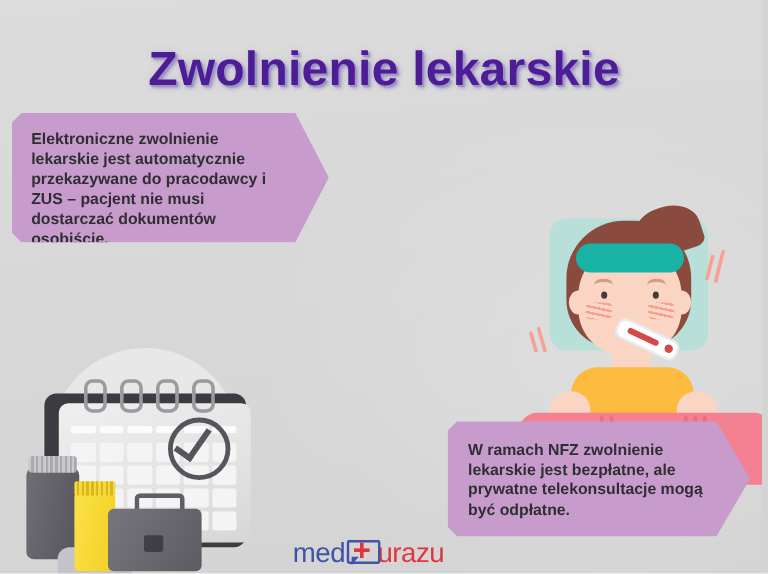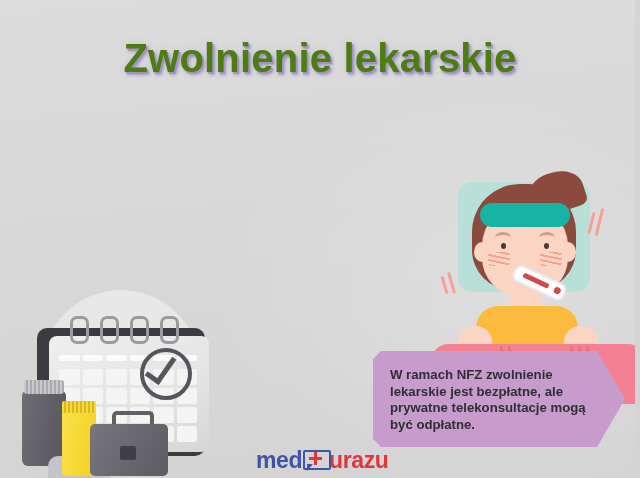--- a/index.html
+++ b/index.html
@@ -29,21 +29,21 @@
   
   .title {
     position: absolute;
     left: 0;
     right: 0;
     top: 36px;
     text-align: center;
     font-size: 40px;
     font-weight: bold;
     letter-spacing: 0.2px;
-    color: #4d7c0f;
+    color: #4c1d95;
     text-shadow:
       1.5px 1.5px 0 #9f93c9,
       2.5px 2.5px 3px rgba(120,105,170,0.55),
       0 0 6px rgba(160,145,210,0.35);
     white-space: nowrap;
   }
 
   
   .illus-left {
     position: absolute;
@@ -333,27 +333,27 @@
     height: 96px;
     padding: 16px 36px 12px 17px;
     font-size: 13.2px;
     background: #c79bcc;
     clip-path: polygon(0 8px, 8px 0, 224px 0, 252px 48px, 224px 96px, 8px 96px, 0 88px);
   }
 
   
   .logo {
     position: absolute;
-    left: 256px;
+    left: 244px;
     top: 447px;
     height: 26px;
     display: flex;
     align-items: center;
     font-size: 23px;
-    font-weight: bold;
+    font-weight: normal;
     letter-spacing: -0.4px;
   }
   .logo-med { color: #3f53a8; }
   .logo-unit { color: #e0363b; margin-left: 1px; }
   .logo-bubble {
     position: relative;
     width: 24px; height: 20px;
     margin: 0 1px 0 1px;
   }
   .logo-bubble .bub {
@@ -484,20 +484,23 @@
     <div class="shiver sv3"></div>
     <div class="shiver sv4"></div>
     <div class="blanket"></div>
     <div class="blanket-fold bf1"></div>
     <div class="blanket-fold bf2"></div>
     <div class="blanket-fold bf3"></div>
     <div class="blanket-fold bf4"></div>
     <div class="blanket-fold bf5"></div>
   </div>
 
+  <div class="callout callout-1">
+    <span class="txt">Elektroniczne zwolnienie lekarskie jest automatycznie przekazywane do pracodawcy i ZUS – pacjent nie musi dostarczać dokumentów osobiście.</span>
+  </div>
 
 
   <div class="callout callout-3">
     <span class="txt">W ramach NFZ zwolnienie lekarskie jest bezpłatne, ale prywatne telekonsultacje mogą być odpłatne.</span>
   </div>
 
   <div class="logo">
     <span class="logo-med">med</span>
     <span class="logo-bubble">
       <span class="bub"></span>

